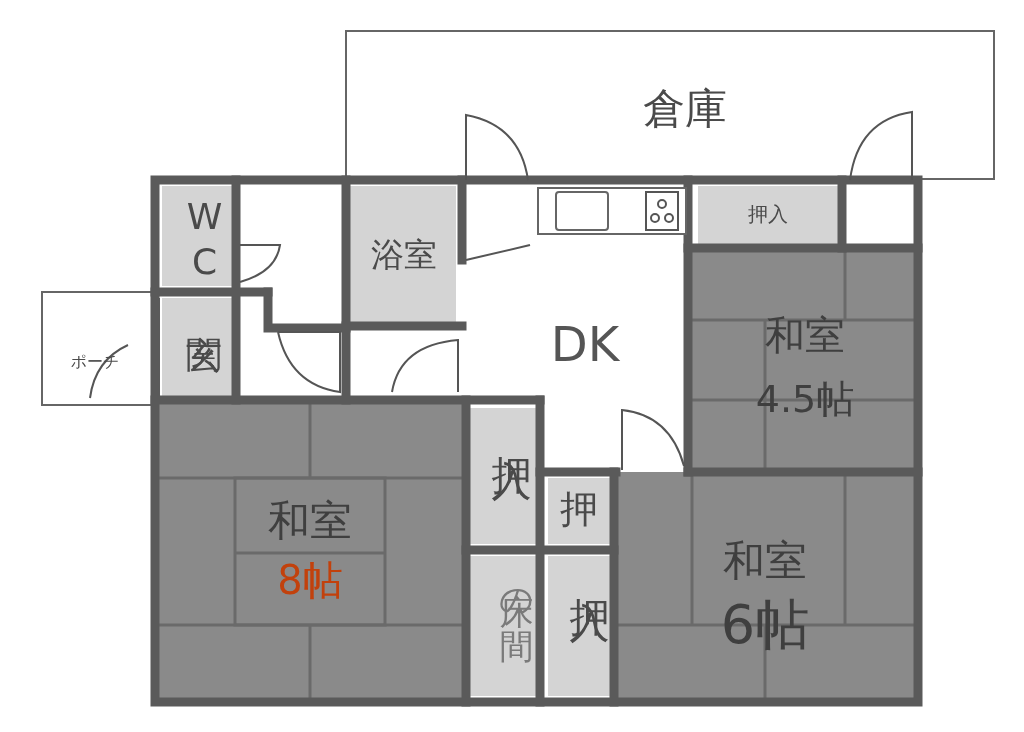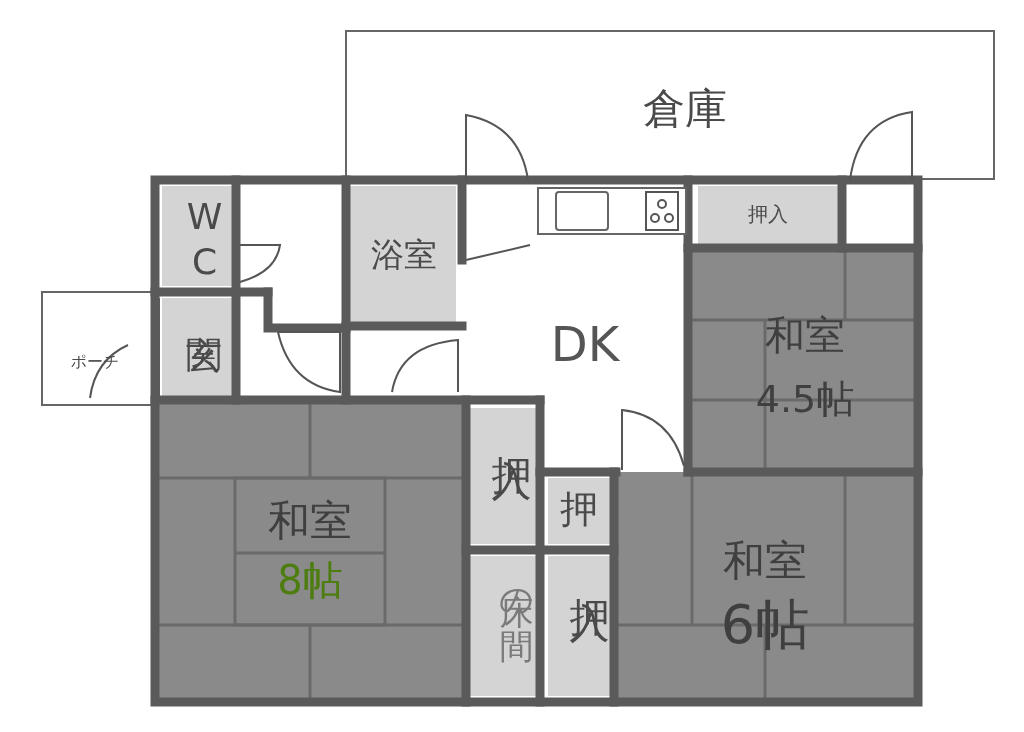--- a/index.html
+++ b/index.html
@@ -95,21 +95,21 @@
 <div class="lbl" style="left:352px;top:238px;width:104px;font-size:33px;">浴室</div>
 <div class="lbl v" style="left:170px;top:306px;width:52px;font-size:36px;">玄関</div>
 <div class="lbl" style="left:60px;top:340px;width:70px;font-size:16px;margin-top:14px;">ポーチ</div>
 <div class="lbl" style="left:530px;top:320px;width:110px;font-size:48px;font-weight:normal;color:#555;">DK</div>
 <div class="lbl" style="left:720px;top:204px;width:96px;font-size:20px;">押入</div>
 
 <div class="lbl" style="left:740px;top:315px;width:130px;font-size:40px;color:#3f3f3f;">和室</div>
 <div class="lbl" style="left:740px;top:380px;width:130px;font-size:38px;color:#3f3f3f;">4.5帖</div>
 
 <div class="lbl" style="left:240px;top:500px;width:140px;font-size:42px;color:#3f3f3f;">和室</div>
-<div class="lbl" style="left:240px;top:560px;width:140px;font-size:40px;color:#4d7c0f;">8帖</div>
+<div class="lbl" style="left:240px;top:560px;width:140px;font-size:40px;color:#c2410c;">8帖</div>
 
 <div class="lbl" style="left:700px;top:540px;width:130px;font-size:42px;color:#3f3f3f;">和室</div>
 <div class="lbl" style="left:700px;top:598px;width:130px;font-size:54px;color:#3f3f3f;">6帖</div>
 
 <div class="lbl v" style="left:474px;top:424px;width:58px;font-size:40px;">押入</div>
 <div class="lbl" style="left:550px;top:490px;width:58px;font-size:38px;">押</div>
 <div class="lbl v" style="left:552px;top:566px;width:58px;font-size:40px;">押入</div>
 <div class="lbl v" style="left:476px;top:566px;width:58px;font-size:34px;letter-spacing:0;color:#7a7a7a;">床の間</div>
 
 </body></html>

